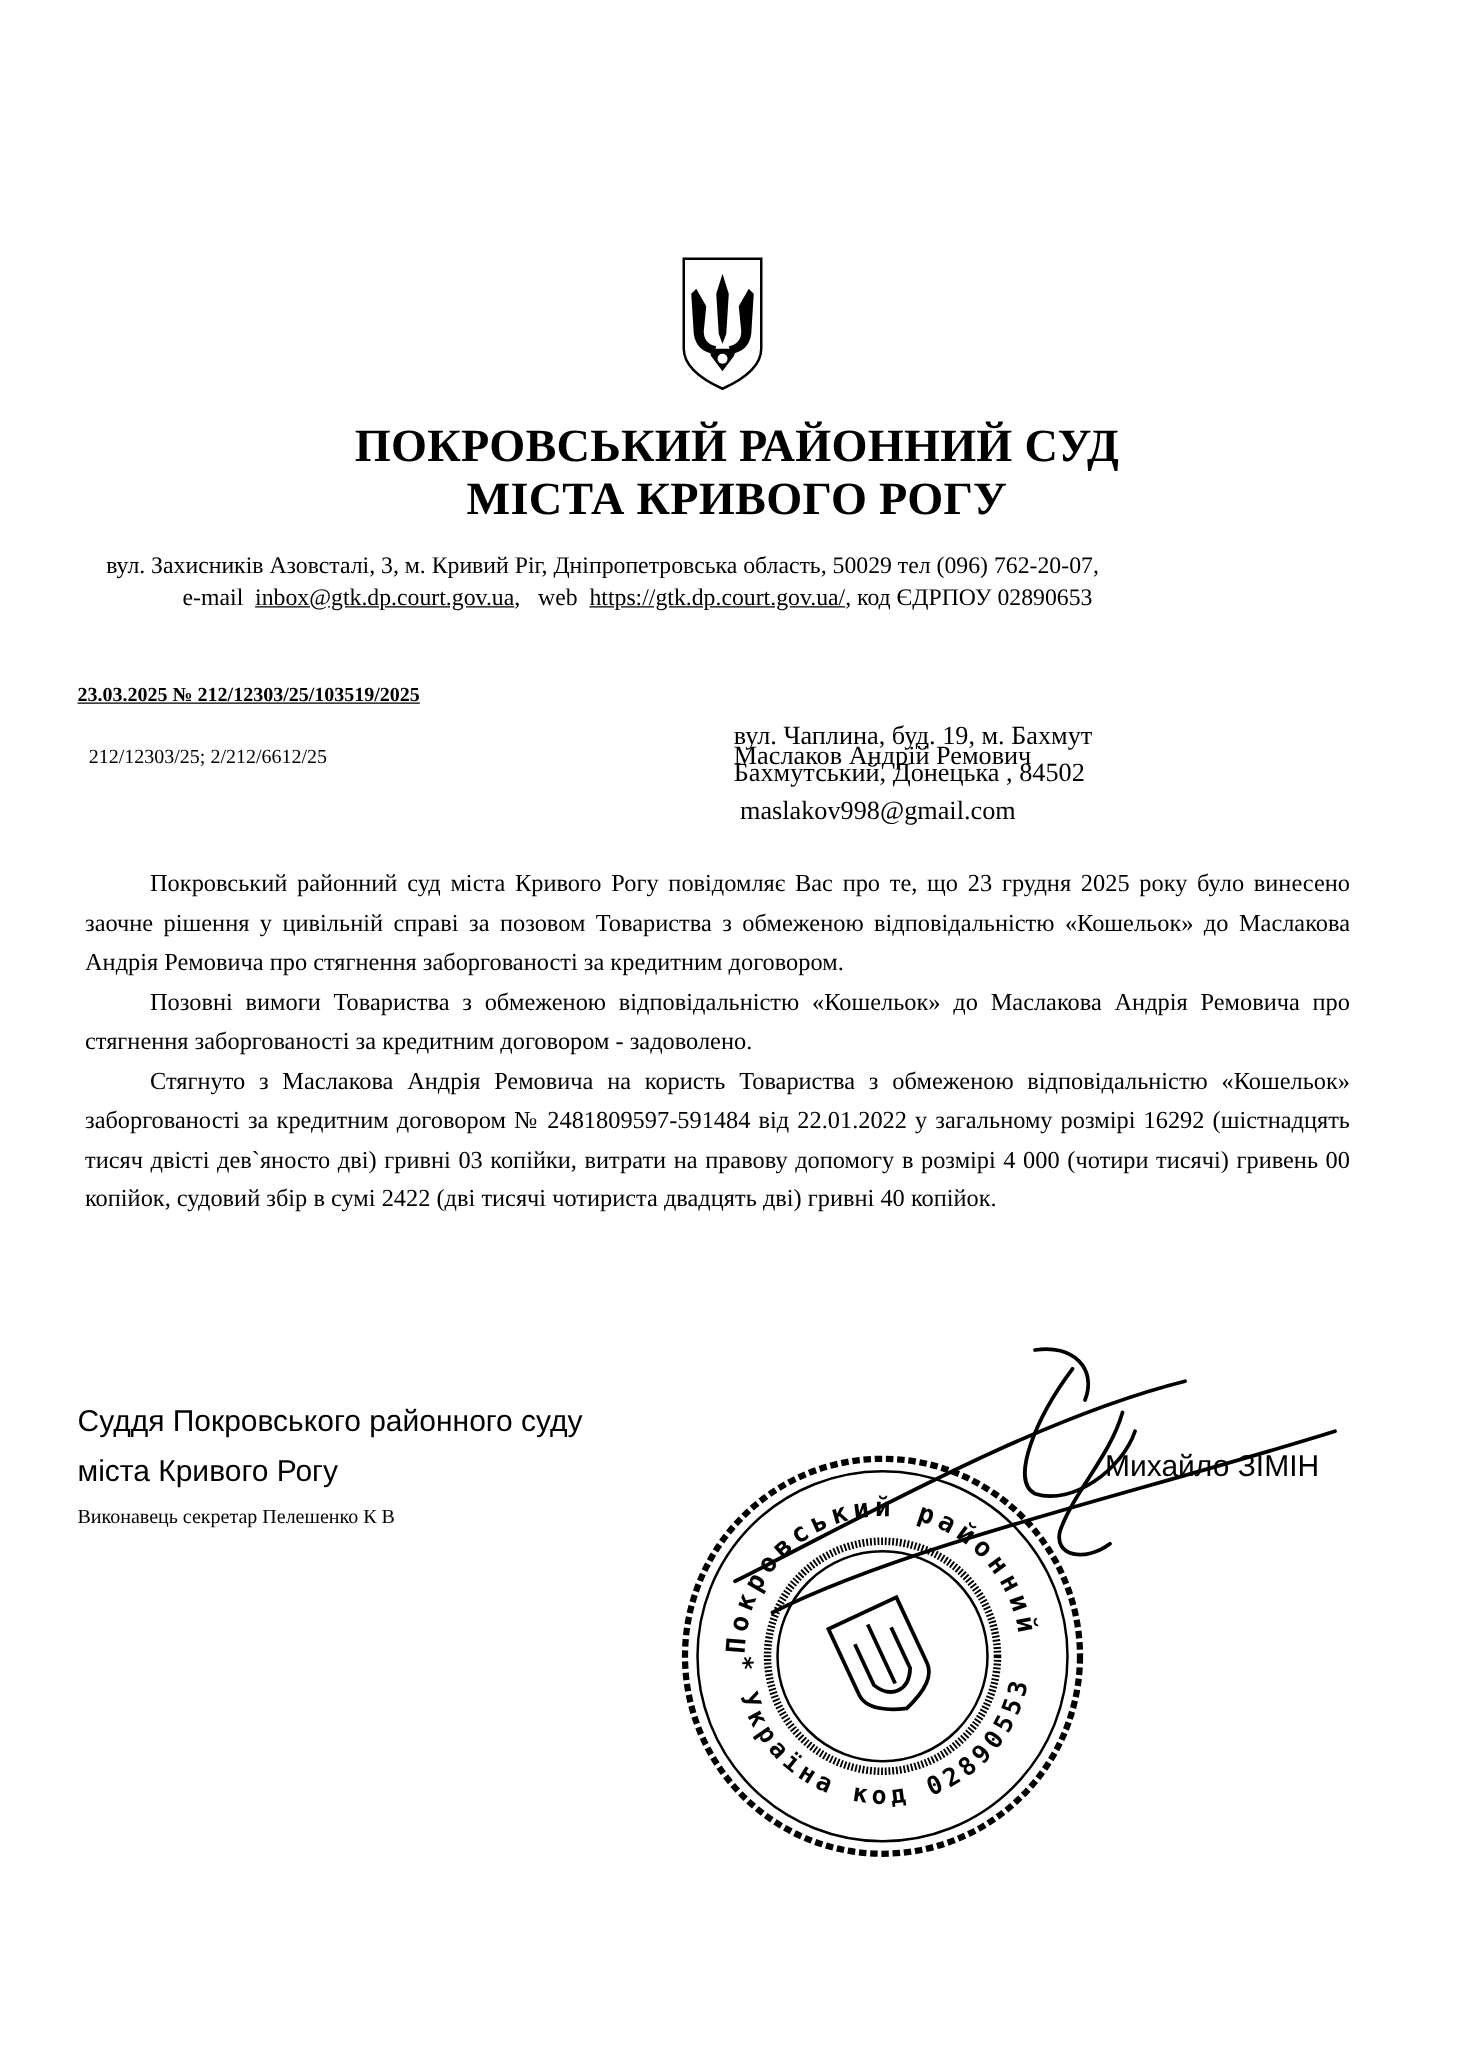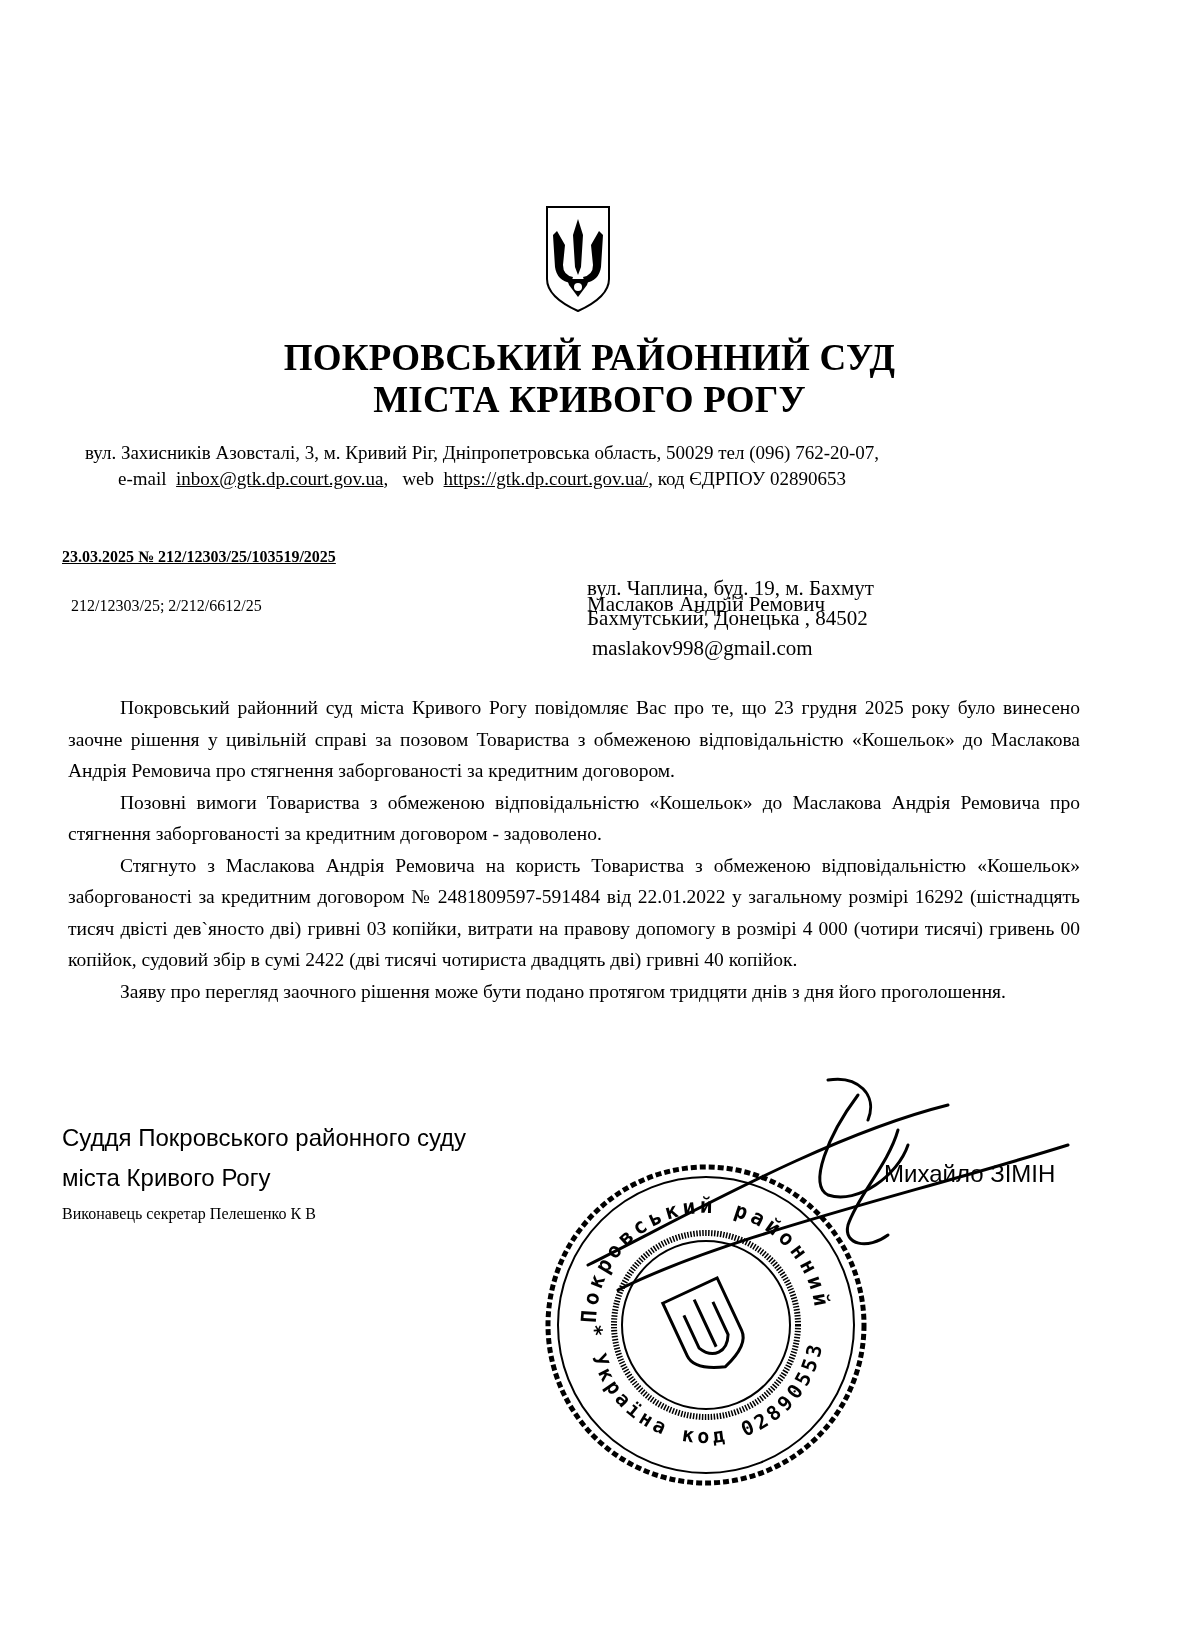--- a/index.html
+++ b/index.html
@@ -5,21 +5,21 @@
   html, body { margin: 0; padding: 0; background: #ffffff; }
   body { width: 1179px; height: 1636px; position: relative; overflow: hidden;
          font-family: "Liberation Serif", "DejaVu Serif", serif; color: #000; }
   .abs { position: absolute; }
   #emblem { left: 543px; top: 205px; width: 70px; height: 108px; }
   .title { left: 0; width: 1179px; text-align: center; font-weight: bold; font-size: 37px; letter-spacing: 0.2px; }
   #title1 { top: 336px; }
   #title2 { top: 378px; }
   .contact { left: 0; width: 964px; text-align: center; font-size: 19px; }
   #contact1 { top: 442px; }
-  #contact2 { top: 468px; }
+  #contact2 { top: 468px; padding-left: 28px; }
   .u { text-decoration: underline; }
   #outnum { left: 62px; top: 548px; font-size: 16px; text-decoration: underline; font-weight: bold; }
   #casenums { left: 71px; top: 597px; font-size: 16px; }
   .recip { left: 587px; font-size: 21px; }
   #r1 { top: 576px; margin-top: 16px; } #r2 { top: 576px; } #r3 { top: 606px; } #r4 { top: 636px; left: 592px; }
   #body { left: 68px; top: 692px; width: 1012px; font-size: 19.5px; line-height: 31.5px; text-align: justify; }
   #body p { margin: 0; text-indent: 52px; }
   .sign { left: 62px; font-family: "Liberation Sans", "DejaVu Sans", sans-serif; font-size: 24px; }
   #s1 { top: 1124px; } #s2 { top: 1164px; }
   #s3 { top: 1205px; left: 62px; font-size: 16px; font-family: "Liberation Serif", serif; }
@@ -54,21 +54,20 @@
 
 <div id="r1" class="abs recip">Маслаков Андрій Ремович</div>
 <div id="r2" class="abs recip">вул. Чаплина, буд. 19, м. Бахмут</div>
 <div id="r3" class="abs recip">Бахмутський, Донецька , 84502</div>
 <div id="r4" class="abs recip">maslakov998@gmail.com</div>
 
 <div id="body" class="abs">
   <p>Покровський районний суд міста Кривого Рогу повідомляє Вас про те, що 23 грудня 2025 року було винесено заочне рішення у цивільній справі за позовом Товариства з обмеженою відповідальністю «Кошельок» до Маслакова Андрія Ремовича про стягнення заборгованості за кредитним договором.</p>
   <p>Позовні вимоги Товариства з обмеженою відповідальністю «Кошельок» до Маслакова Андрія Ремовича про стягнення заборгованості за кредитним договором - задоволено.</p>
   <p>Стягнуто з Маслакова Андрія Ремовича на користь Товариства з обмеженою відповідальністю «Кошельок» заборгованості за кредитним договором № 2481809597-591484 від 22.01.2022 у загальному розмірі 16292 (шістнадцять тисяч двісті дев`яносто дві) гривні 03 копійки, витрати на правову допомогу в розмірі 4 000 (чотири тисячі) гривень 00 копійок, судовий збір в сумі 2422 (дві тисячі чотириста двадцять дві) гривні 40 копійок.</p>
-  <p>Заяву про перегляд заочного рішення може бути подано протягом тридцяти днів з дня його проголошення.</p>
 </div>
 
 <div id="s1" class="abs sign">Суддя Покровського районного суду</div>
 <div id="s2" class="abs sign">міста Кривого Рогу</div>
 <div id="s3" class="abs">Виконавець  секретар  Пелешенко К В</div>
 <div id="judgeName" class="abs">Михайло ЗІМІН</div>
 
 <svg id="stamp" class="abs" viewBox="0 0 560 420">
   <defs>
     <path id="outerArc" d="M 68 248 A 110 110 0 1 1 288 248"></path>

